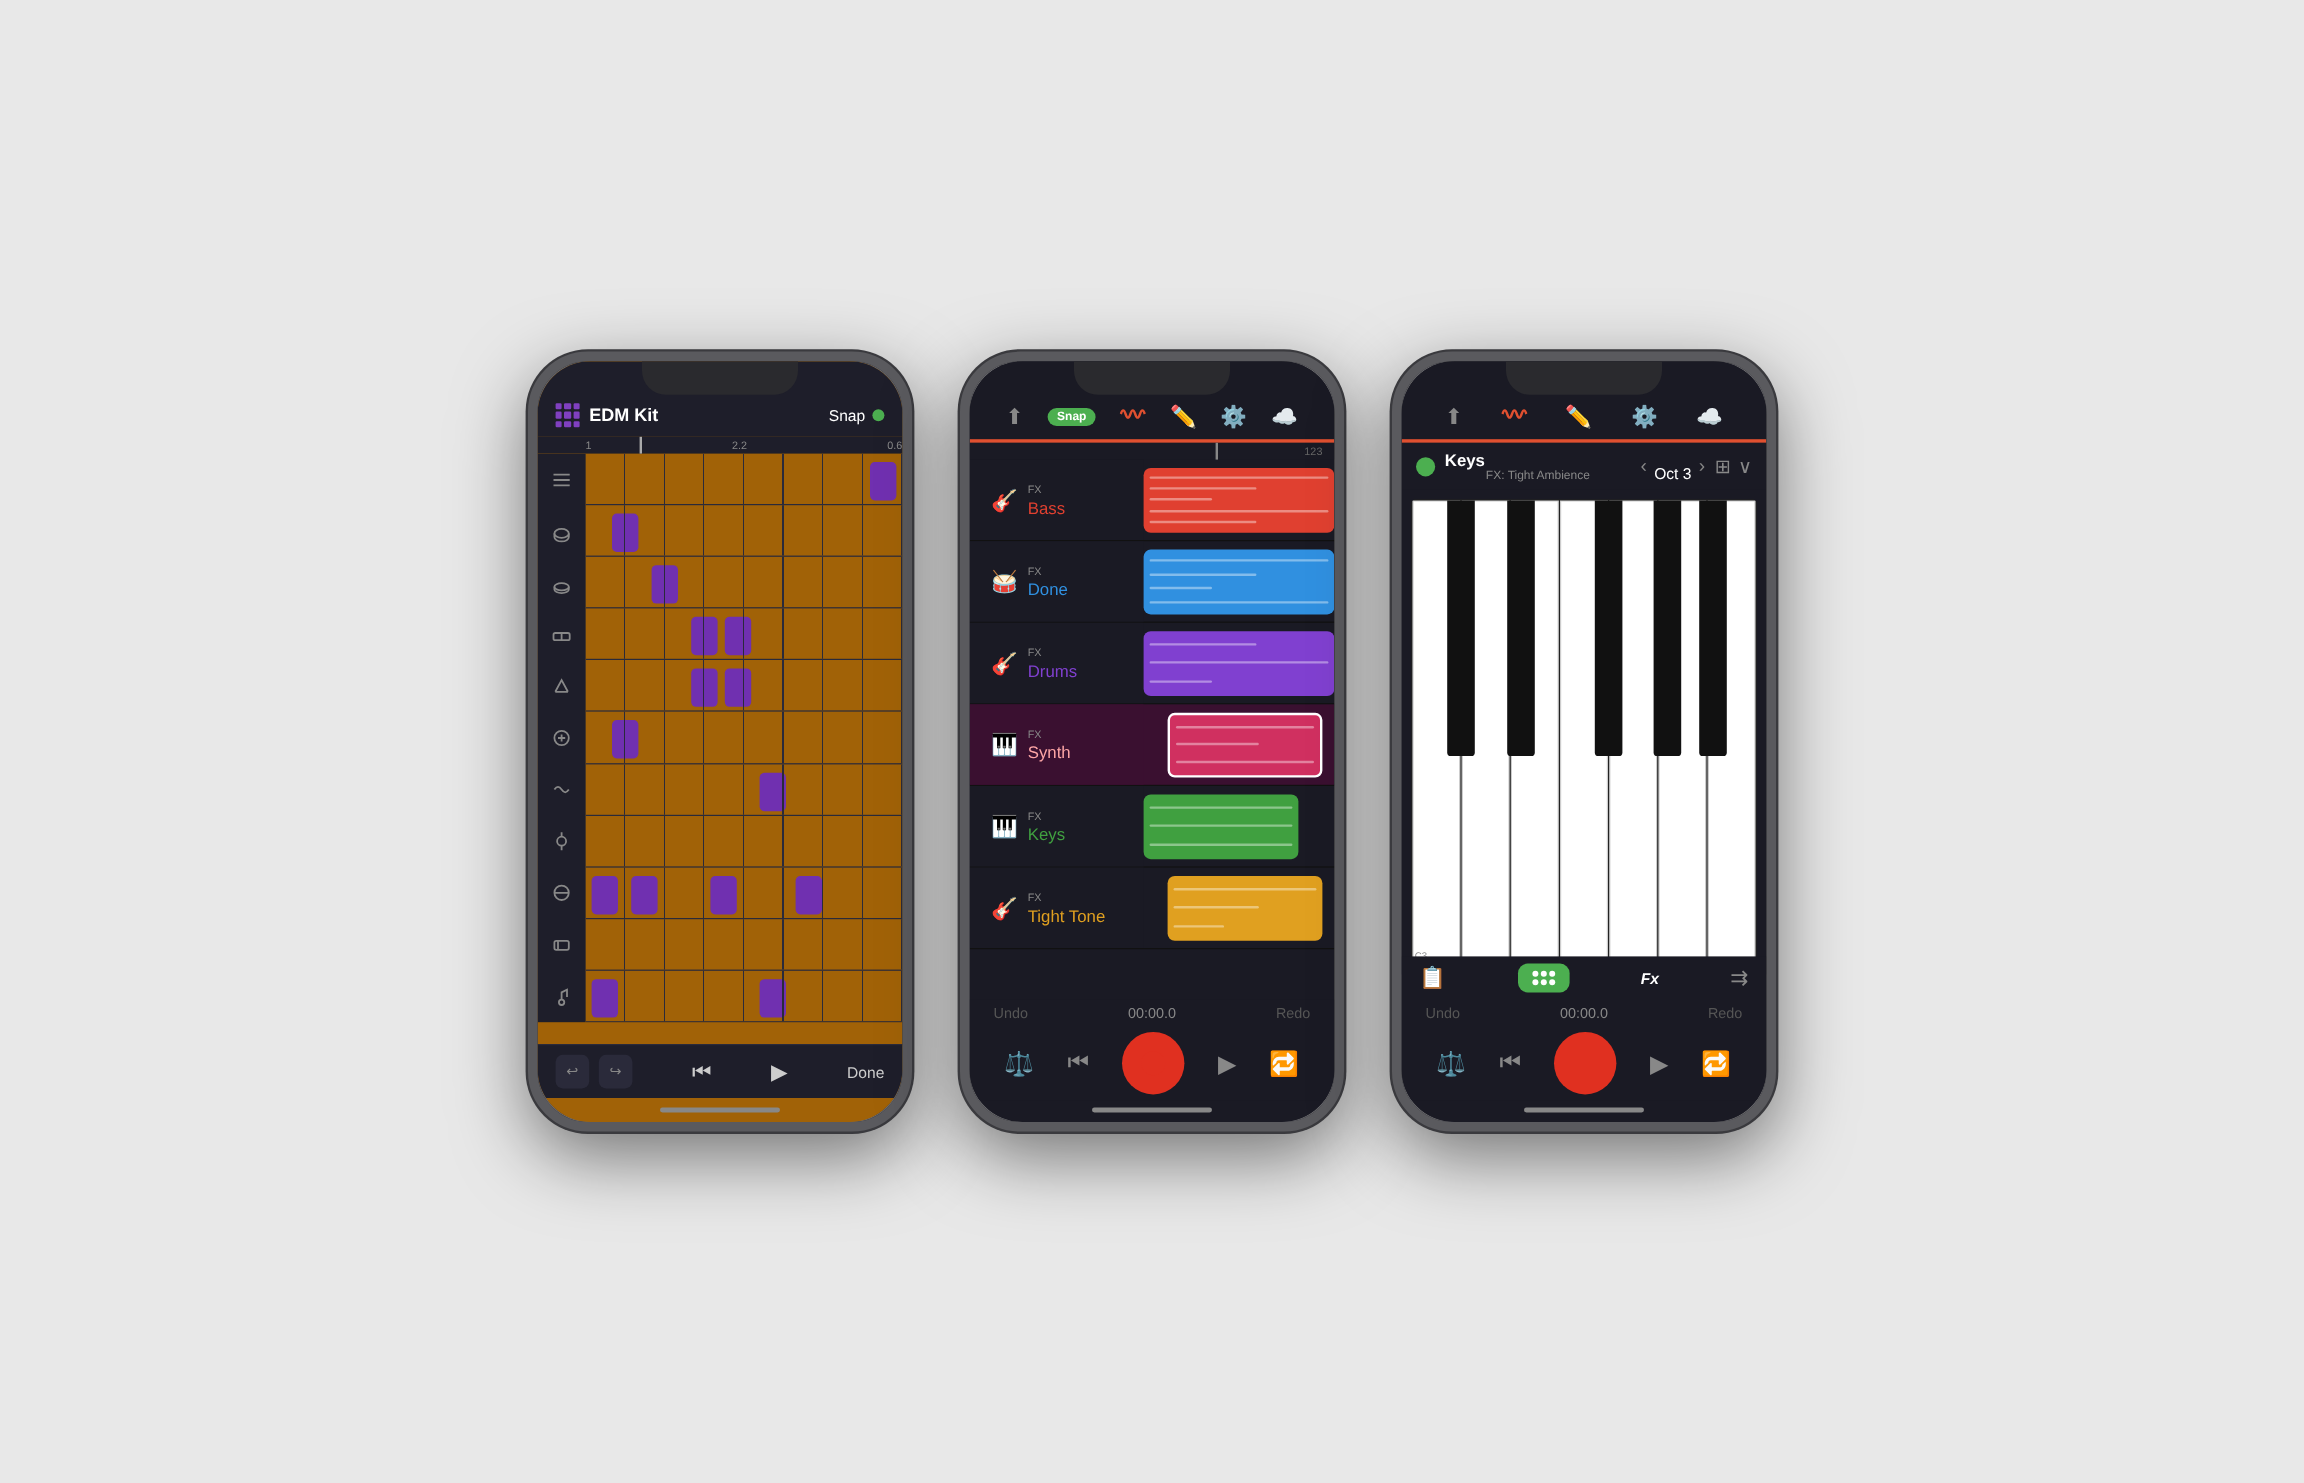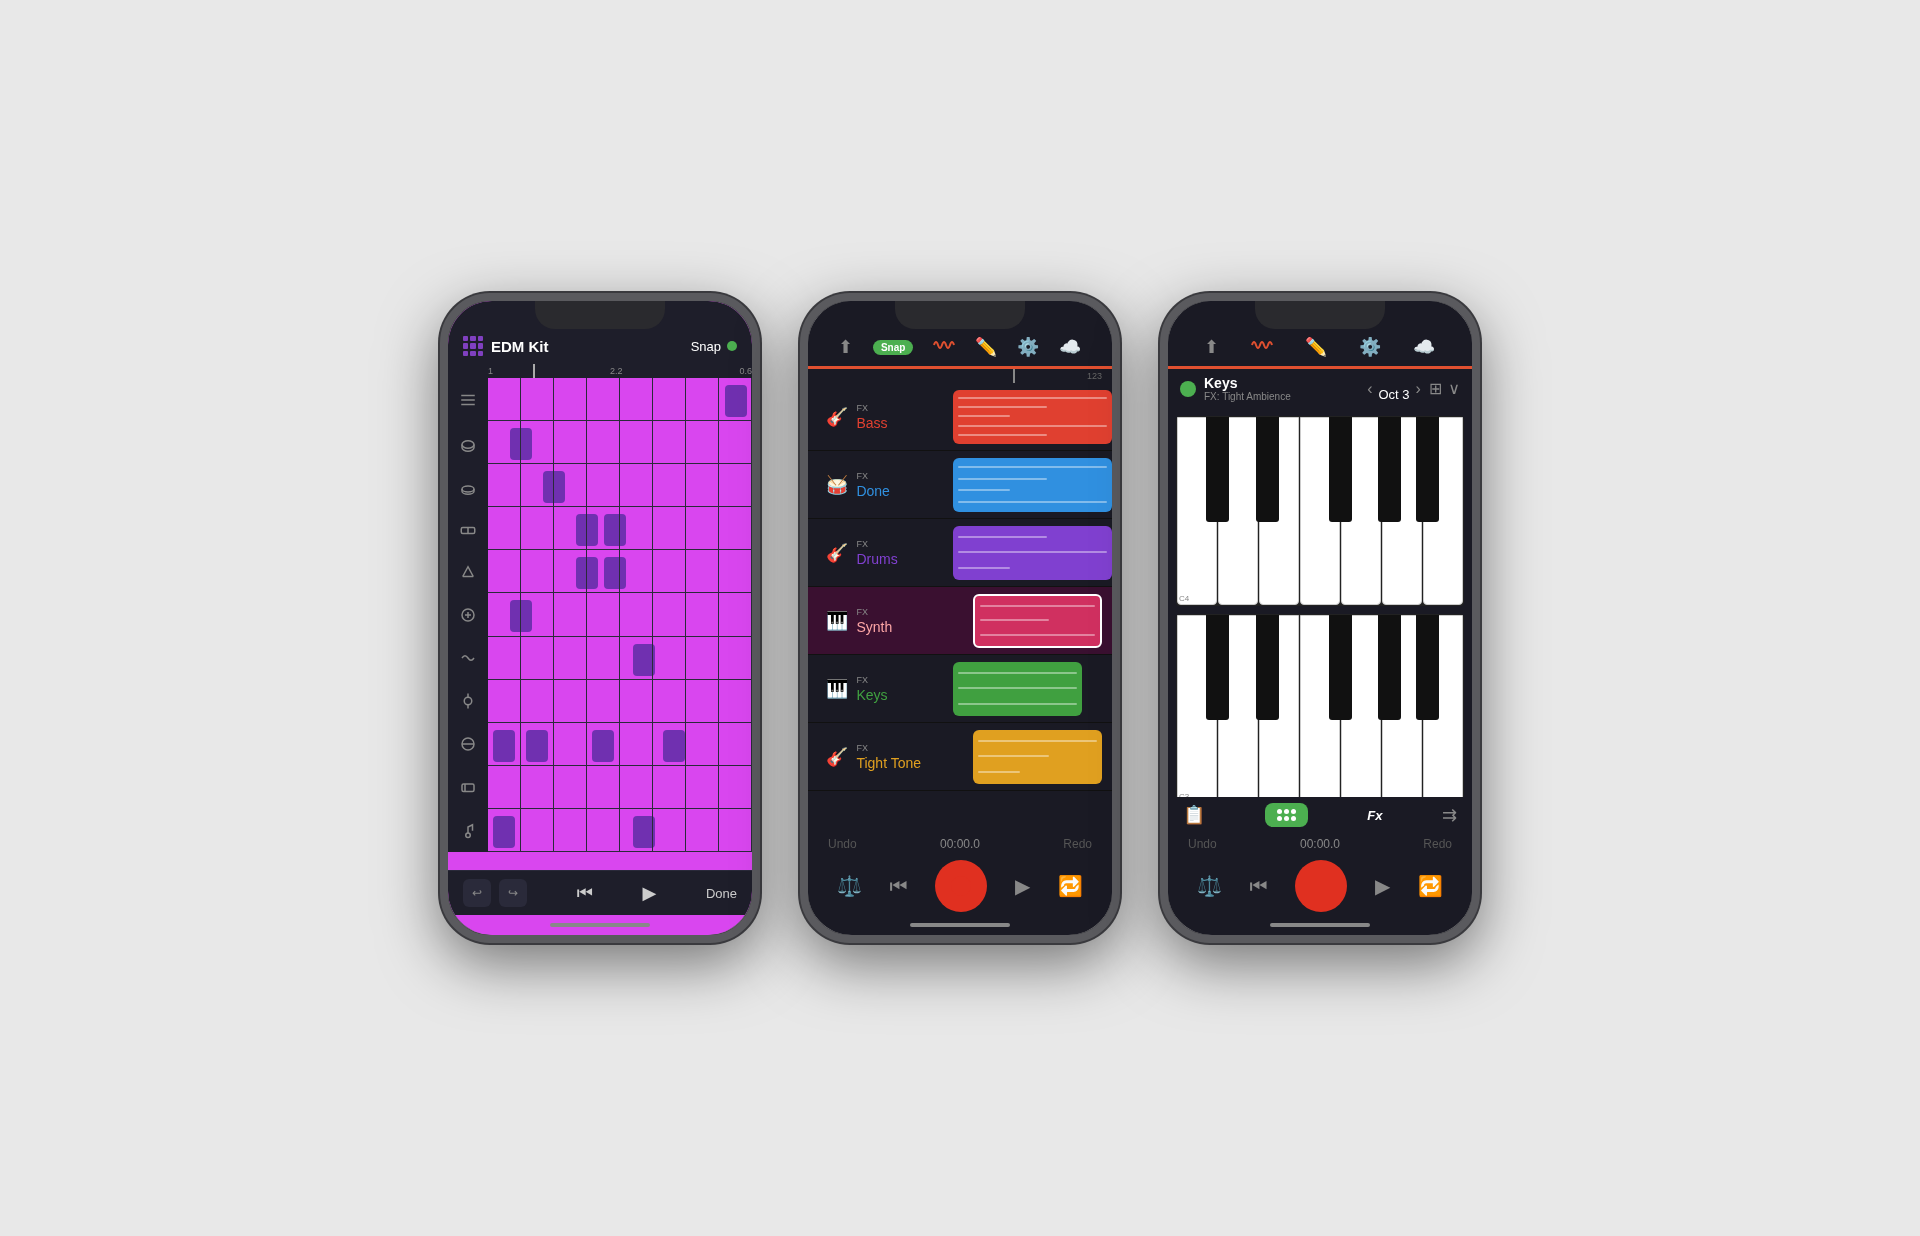--- a/index.html
+++ b/index.html
@@ -55,21 +55,21 @@
       left: 50%;
       transform: translateX(-50%);
       width: 100px;
       height: 4px;
       background: #888;
       border-radius: 2px;
       z-index: 100;
     }
 
     
-    .phone1 .phone-screen { background: #d946ef; }
+    .phone1 .phone-screen { background: #a16207; }
     .p1-header {
       display: flex;
       justify-content: space-between;
       align-items: center;
       padding: 35px 15px 8px;
       background: #1e1e2a;
     }
     .p1-title-group {
       display: flex;
       align-items: center;
@@ -397,20 +397,21 @@
       flex: 1;
     }
     .p3-track-title {
       color: white;
       font-size: 14px;
       font-weight: 600;
     }
     .p3-track-fx {
       color: #888;
       font-size: 10px;
+      text-align: center;
     }
     .p3-nav-controls {
       display: flex;
       align-items: center;
       gap: 6px;
     }
     .p3-nav-arrow {
       color: #888;
       font-size: 16px;
     }
@@ -911,46 +912,20 @@
           <span class="p3-oct-label">Oct 3</span>
           <span class="p3-nav-arrow">›</span>
         </div>
         <div class="p3-view-icons">
           <span class="p3-view-icon">⊞</span>
           <span class="p3-view-icon">∨</span>
         </div>
       </div>
 
       <div class="p3-piano-container">
-        <div class="p3-piano-section" style="position:relative;margin:4px 8px;background:#222;border-radius:4px;overflow:hidden;flex:1;">
-          <div class="piano-white-keys" style="display:flex;height:100%;gap:1px;padding:1px;">
-            <div class="piano-white-key" style="flex:1;background:white;border-radius:0 0 4px 4px;position:relative;"></div>
-            <div class="piano-white-key" style="flex:1;background:white;border-radius:0 0 4px 4px;"></div>
-            <div class="piano-white-key" style="flex:1;background:white;border-radius:0 0 4px 4px;"></div>
-            <div class="piano-white-key" style="flex:1;background:white;border-radius:0 0 4px 4px;"></div>
-            <div class="piano-white-key" style="flex:1;background:white;border-radius:0 0 4px 4px;"></div>
-            <div class="piano-white-key" style="flex:1;background:white;border-radius:0 0 4px 4px;"></div>
-            <div class="piano-white-key" style="flex:1;background:white;border-radius:0 0 4px 4px;"></div>
-          </div>
-
-          <div style="position:absolute;top:1px;left:1px;right:1px;height:55%;pointer-events:none;">
-
-            <div style="position:absolute;left:calc(1/7*100% - 4%);width:8%;height:100%;background:#111;border-radius:0 0 3px 3px;"></div>
-
-            <div style="position:absolute;left:calc(2/7*100% - 1%);width:8%;height:100%;background:#111;border-radius:0 0 3px 3px;"></div>
-
-            <div style="position:absolute;left:calc(4/7*100% - 4%);width:8%;height:100%;background:#111;border-radius:0 0 3px 3px;"></div>
-
-            <div style="position:absolute;left:calc(5/7*100% - 1%);width:8%;height:100%;background:#111;border-radius:0 0 3px 3px;"></div>
-
-            <div style="position:absolute;left:calc(6/7*100% - 2%);width:8%;height:100%;background:#111;border-radius:0 0 3px 3px;"></div>
-          </div>
-
-          <div style="position:absolute;bottom:3px;left:3px;color:#888;font-size:8px;">C4</div>
-        </div>
 
         <div class="p3-piano-section" style="position:relative;margin:4px 8px;background:#222;border-radius:4px;overflow:hidden;flex:1;">
           <div class="piano-white-keys" style="display:flex;height:100%;gap:1px;padding:1px;">
             <div class="piano-white-key" style="flex:1;background:white;border-radius:0 0 4px 4px;"></div>
             <div class="piano-white-key" style="flex:1;background:white;border-radius:0 0 4px 4px;"></div>
             <div class="piano-white-key" style="flex:1;background:white;border-radius:0 0 4px 4px;"></div>
             <div class="piano-white-key" style="flex:1;background:white;border-radius:0 0 4px 4px;"></div>
             <div class="piano-white-key" style="flex:1;background:white;border-radius:0 0 4px 4px;"></div>
             <div class="piano-white-key" style="flex:1;background:white;border-radius:0 0 4px 4px;"></div>
             <div class="piano-white-key" style="flex:1;background:white;border-radius:0 0 4px 4px;"></div>

